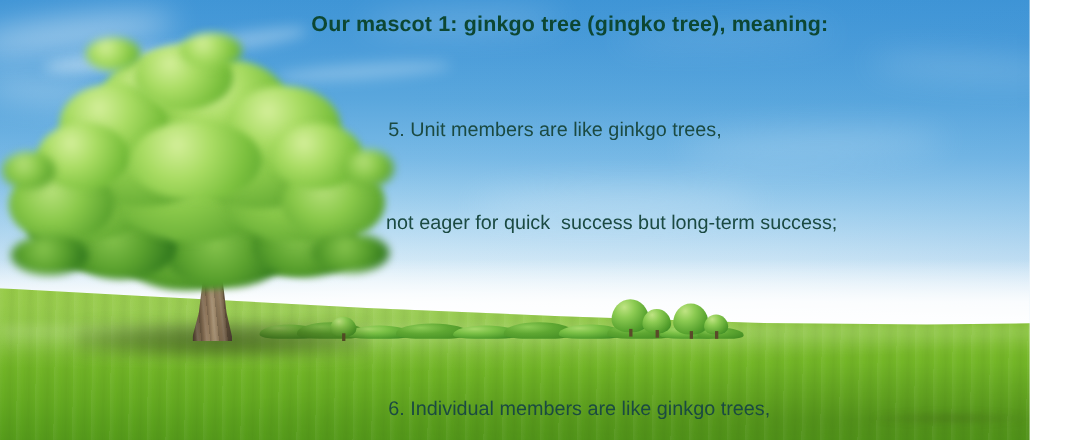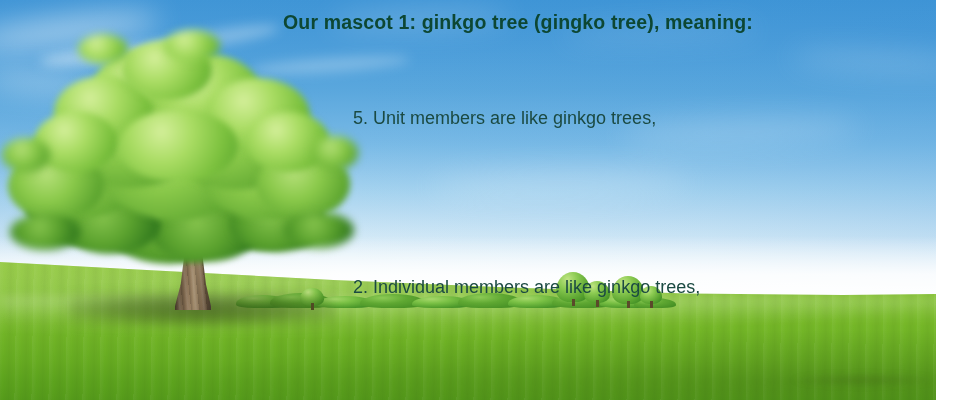--- a/index.html
+++ b/index.html
@@ -334,21 +334,22 @@
       <div class="leaf l-lit" style="left:164px; top:30px;  width:56px; height:32px; filter:blur(4px);"></div>
       <div class="leaf l-lit" style="left:78px;  top:34px;  width:50px; height:30px; filter:blur(4px);"></div>
     </div>
   </div>
 
   <div class="title">Our mascot 1: ginkgo tree (gingko tree), meaning:</div>
 
   <div class="body-block">
     <div class="para">
       <span class="line">5. Unit members are like ginkgo trees,</span>
+      <span class="line indent">not eager for quick  success but long-term success;</span>
     </div>
     <div class="para">
-      <span class="line">2. Individual members are like ginkgo trees,</span>
+      <span class="line">6. Individual members are like ginkgo trees,</span>
       
     </div>
 
   </div>
 
 </div>
 
 </body></html>

